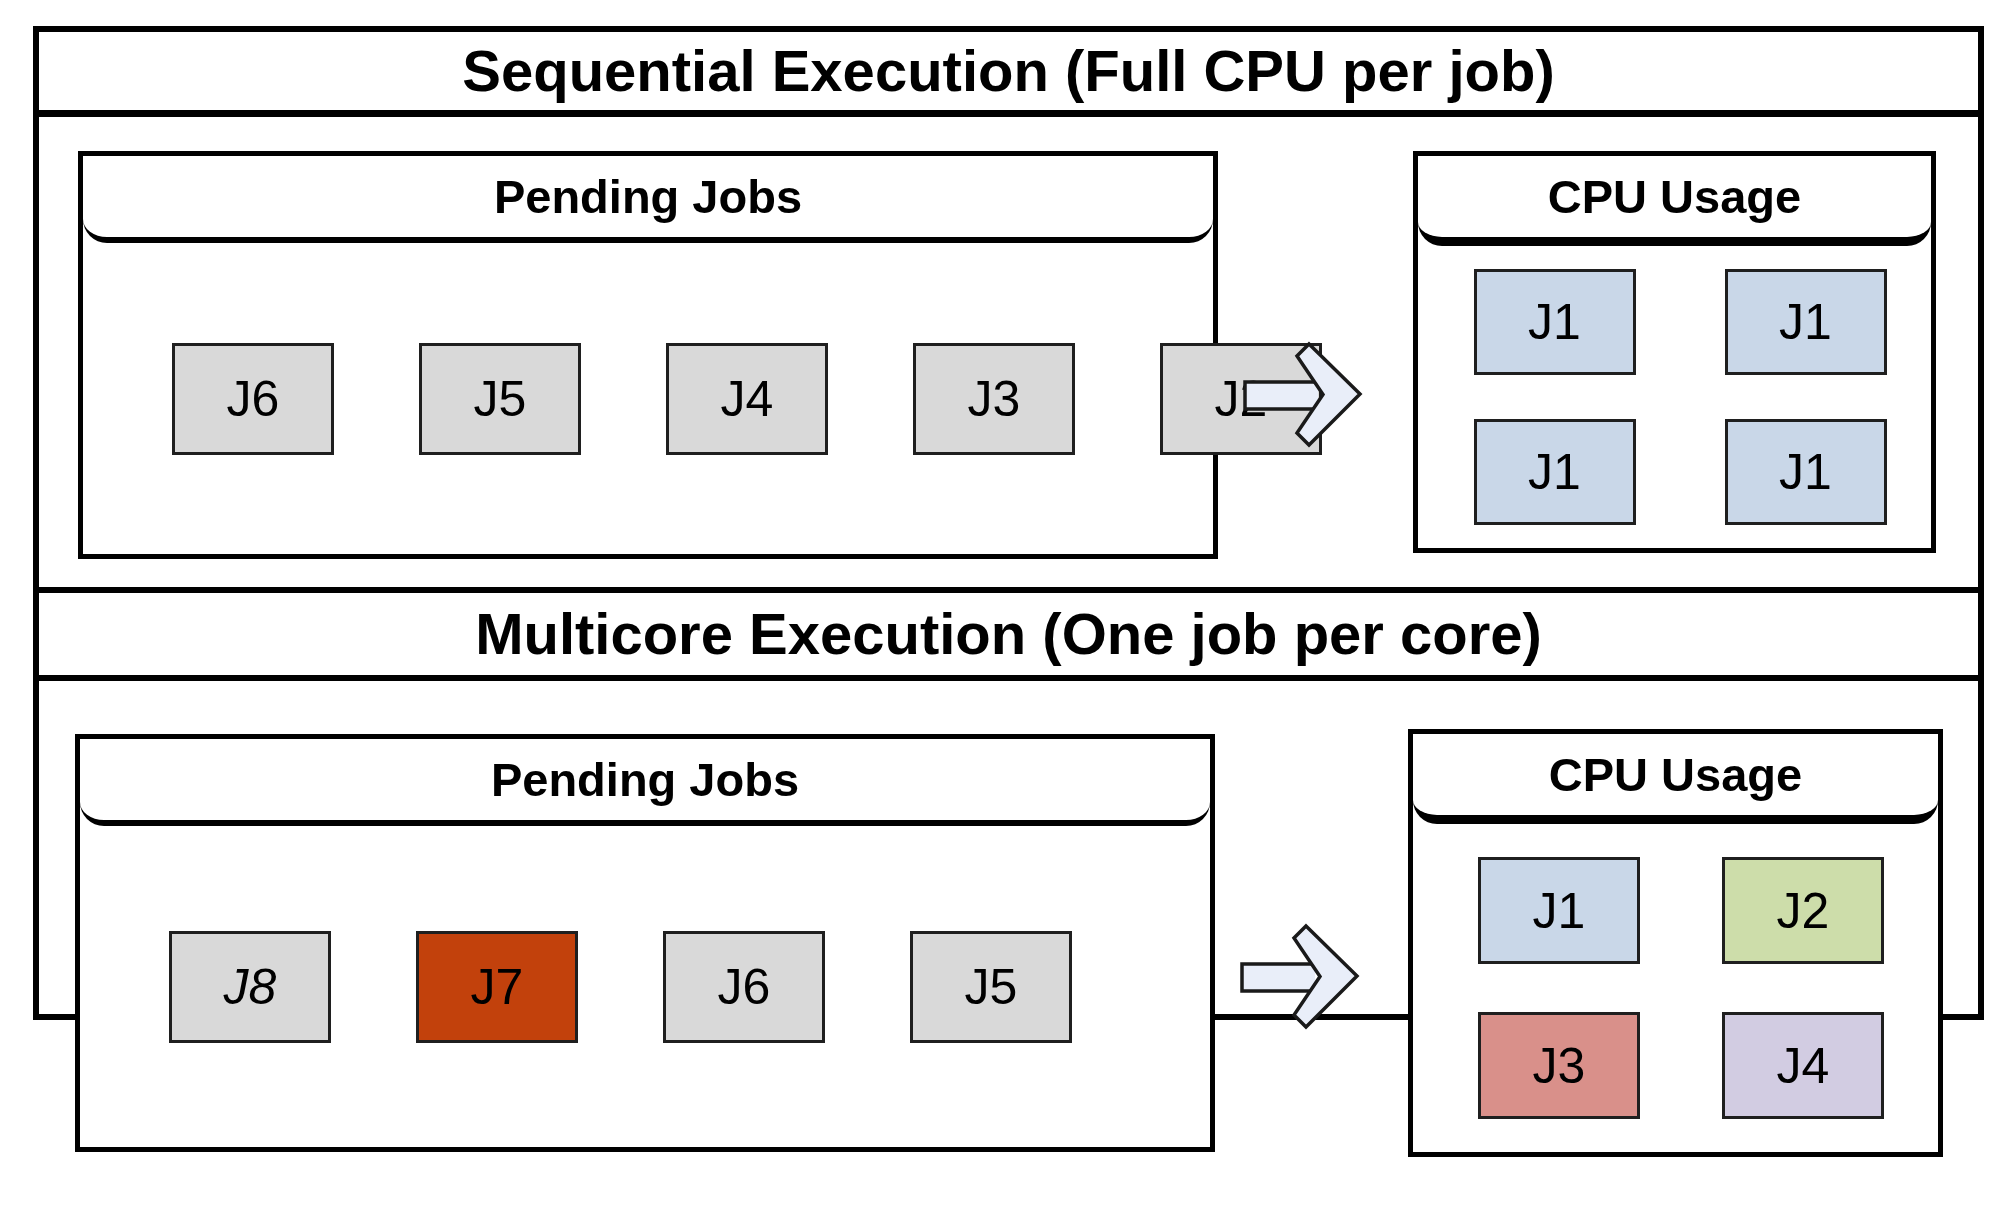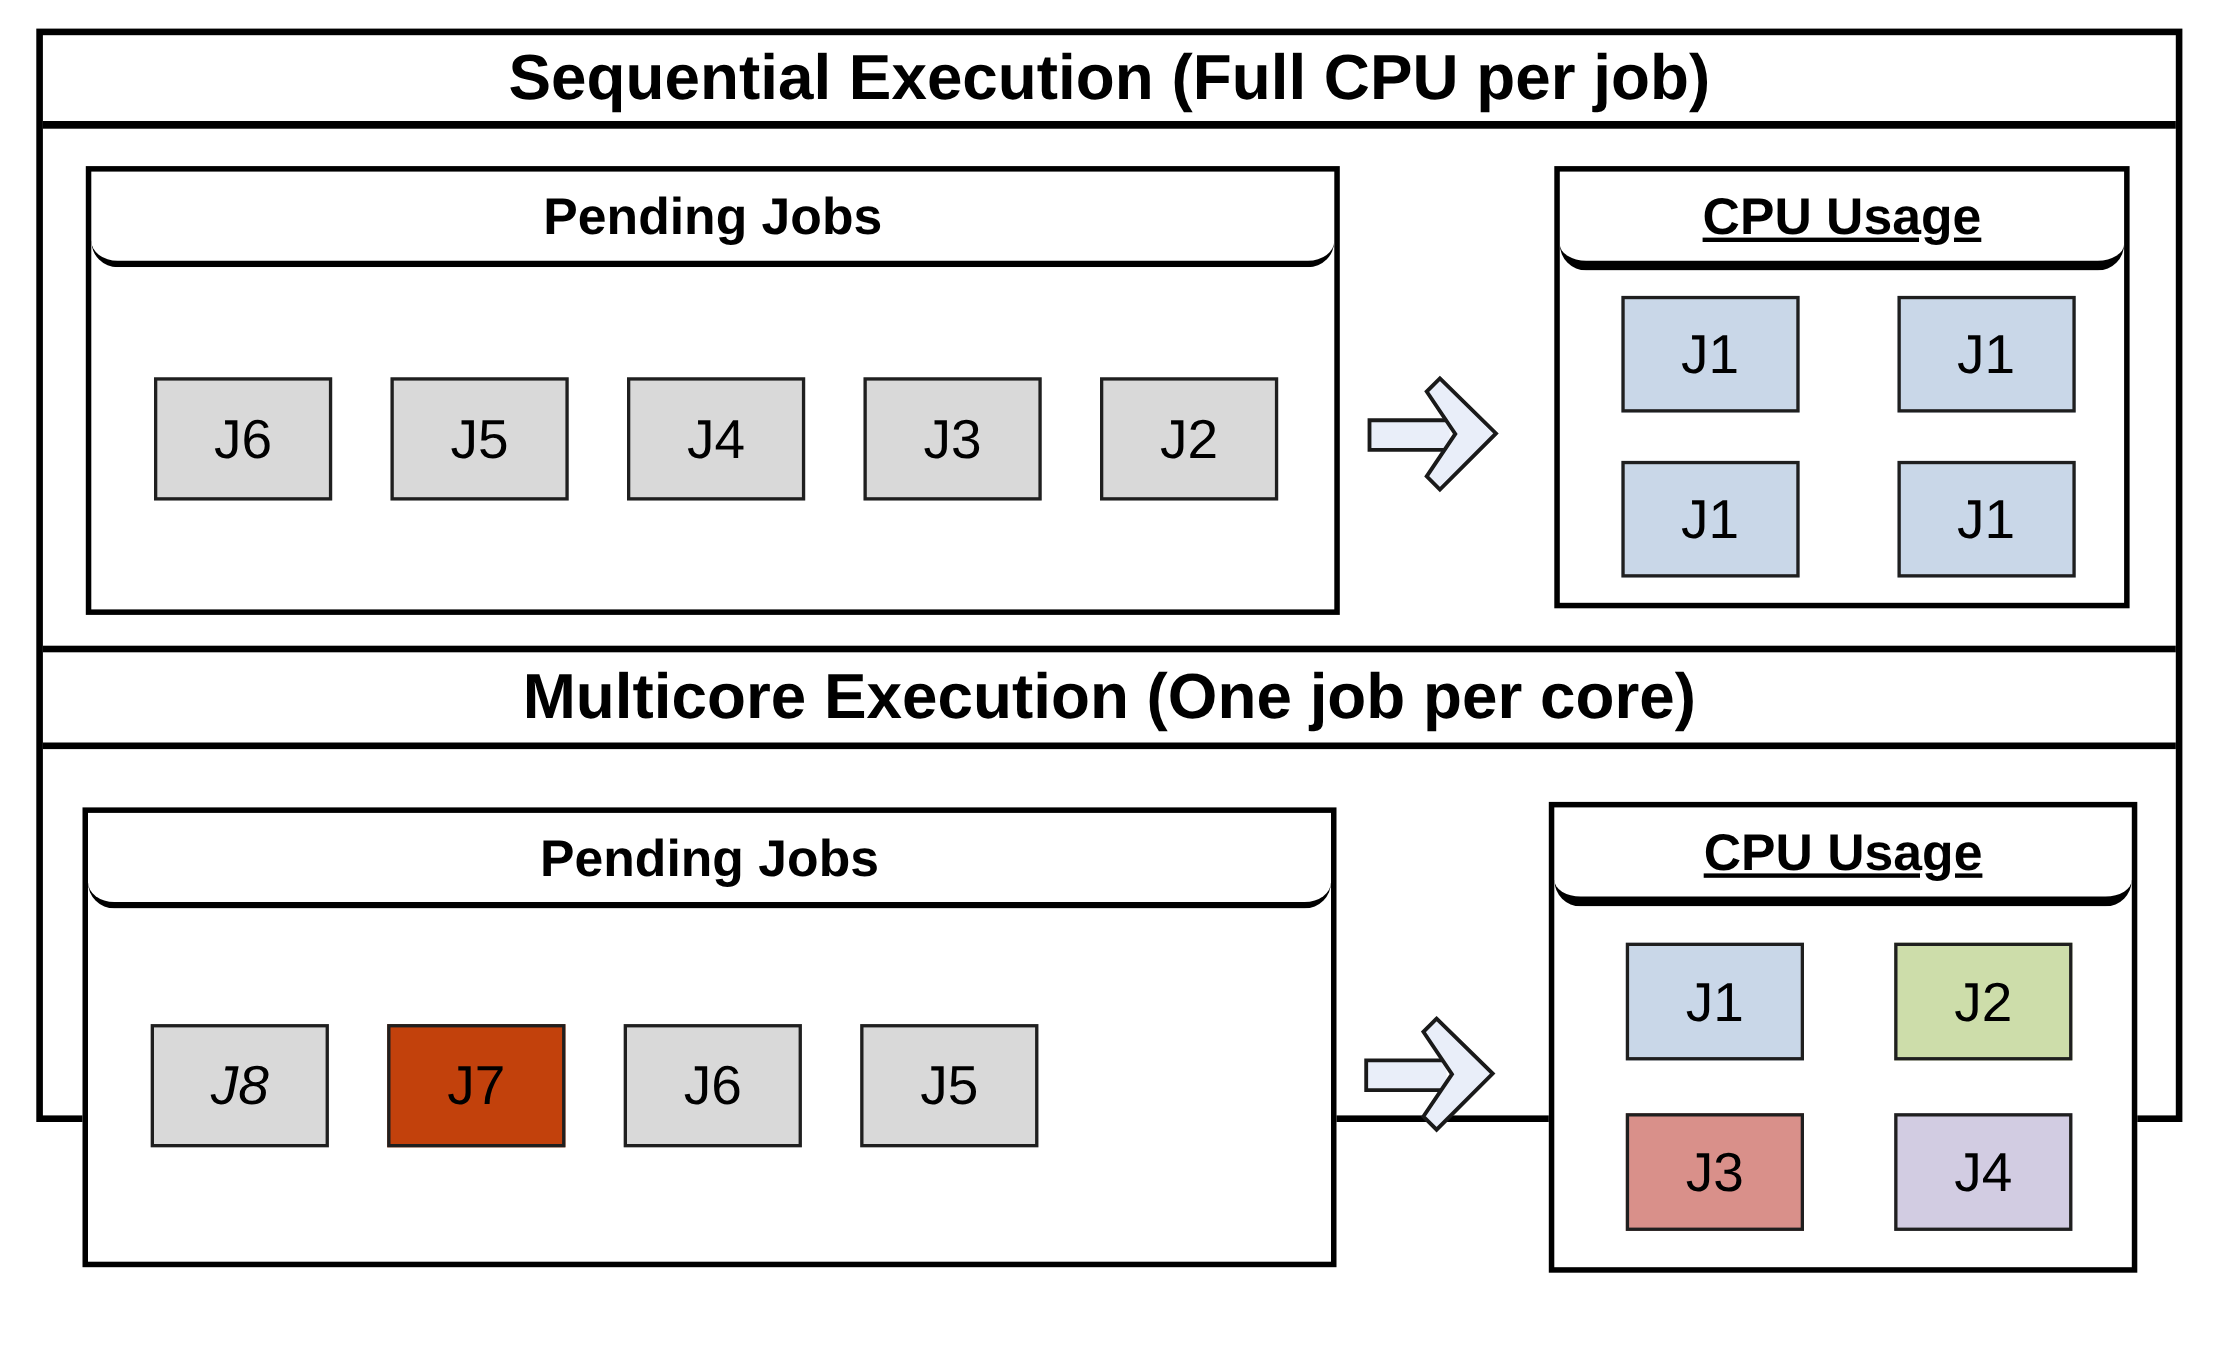--- a/index.html
+++ b/index.html
@@ -21,29 +21,29 @@
   .sec-body{position:relative;}
   .sec-body.first{height:470px;}
   .sec-body.second{flex:1 1 auto;}
   .bigbox{
     position:absolute;border:5px solid #000;box-sizing:border-box;background:#fff;
   }
   .bigbox .hdr{
     height:81px;display:flex;align-items:center;justify-content:center;
     font-weight:bold;font-size:47px;border-bottom:6px solid #000;white-space:nowrap;border-radius:24px;
   }
-  .bigbox.cpu .hdr{border-bottom-width:9px;text-decoration:underline;}
+  .bigbox.cpu .hdr{border-bottom-width:9px;}
   .jobs-row{
     position:absolute;left:0;right:0;top:87px;bottom:0;
     display:flex;align-items:center;padding-left:57px;gap:53px;
   }
   .job{
     width:162px;height:112px;background:#d9d9d9;border:3px solid #1f1f1f;
     box-sizing:border-box;display:flex;align-items:center;justify-content:center;
-    font-size:50px;flex:0 0 auto;
+    font-size:50px;flex:0 0 auto;margin-left:32px;
   }
   .cpu-grid{
     position:absolute;left:0;right:0;top:90px;bottom:0;
     display:grid;justify-content:center;align-content:center;margin-left:11px;
   }
   .cpu-grid.g1{grid-template-columns:162px 162px;grid-template-rows:106px 106px;column-gap:89px;row-gap:44px;}
   .cpu-grid.g2{grid-template-columns:162px 162px;grid-template-rows:107px 107px;column-gap:82px;row-gap:48px;}
   .core{
     border:3px solid #1f1f1f;box-sizing:border-box;
     display:flex;align-items:center;justify-content:center;font-size:50px;

